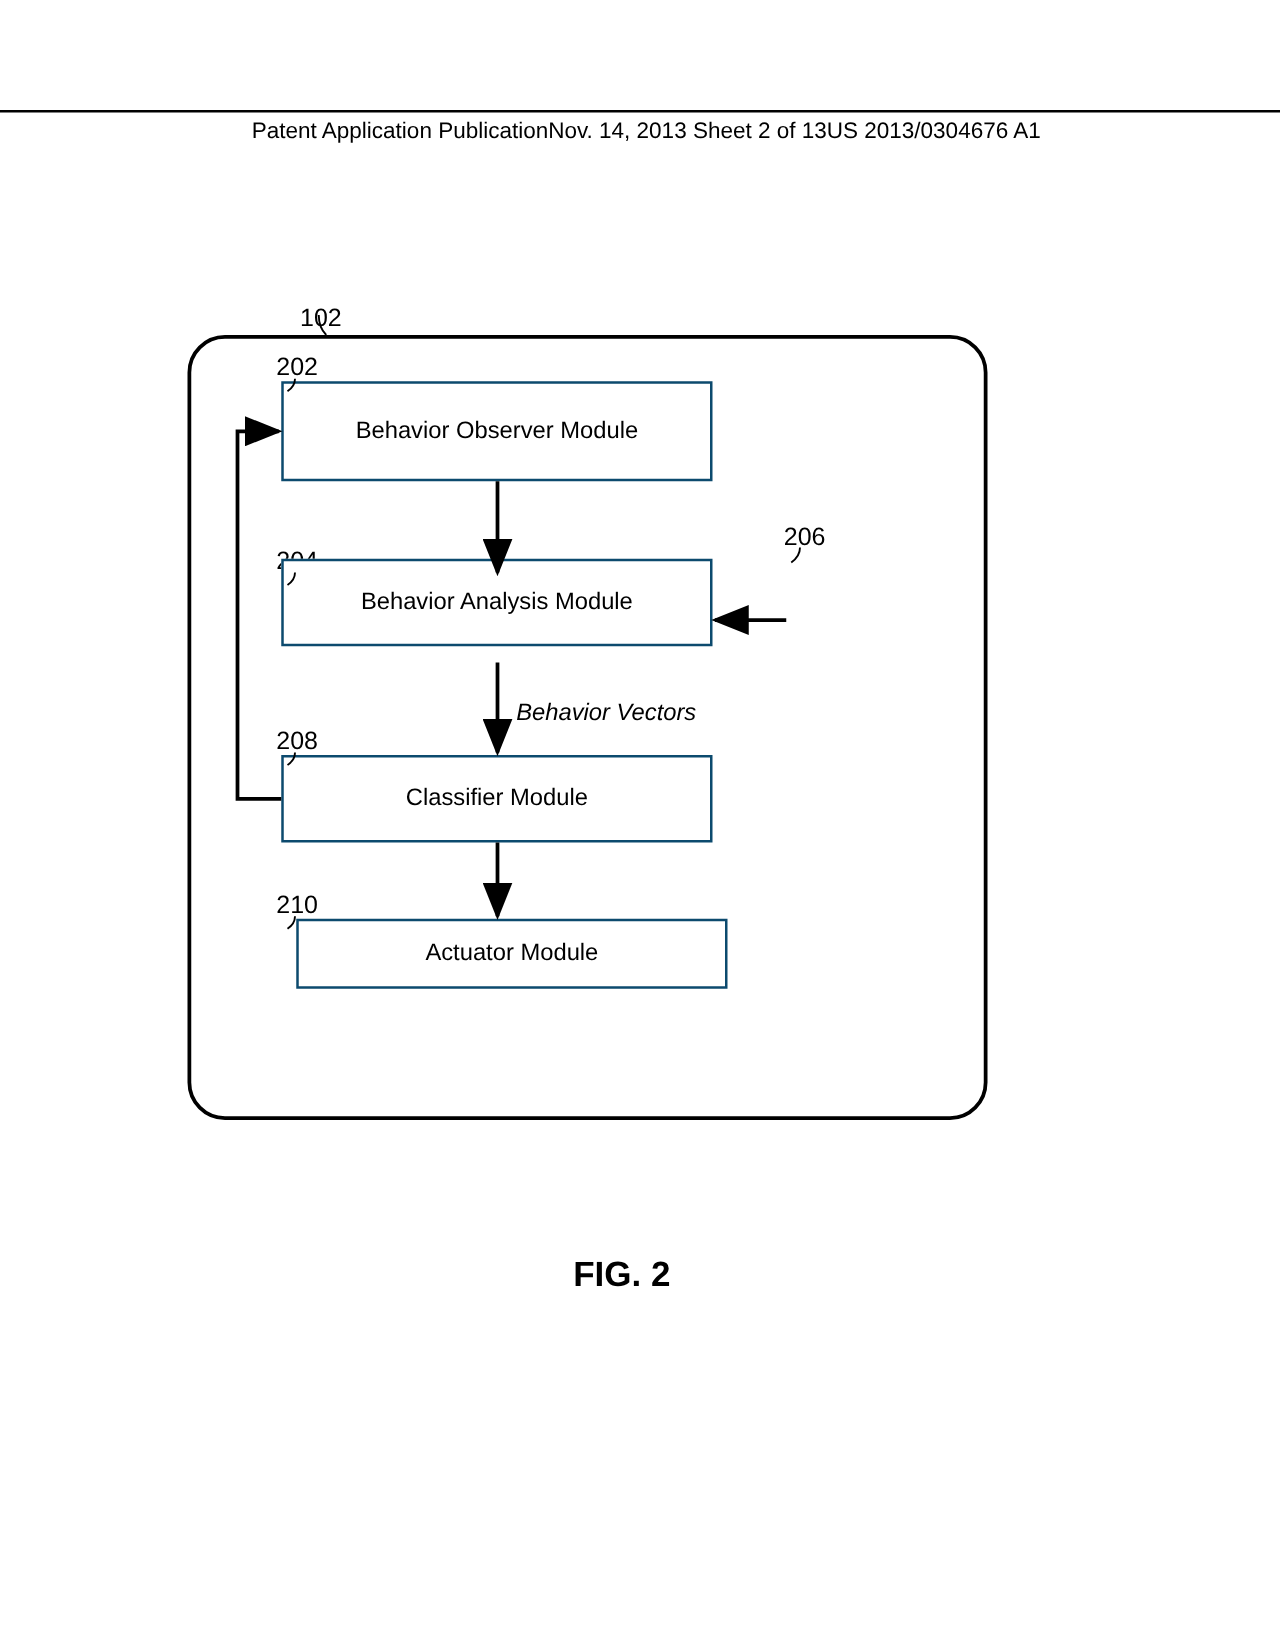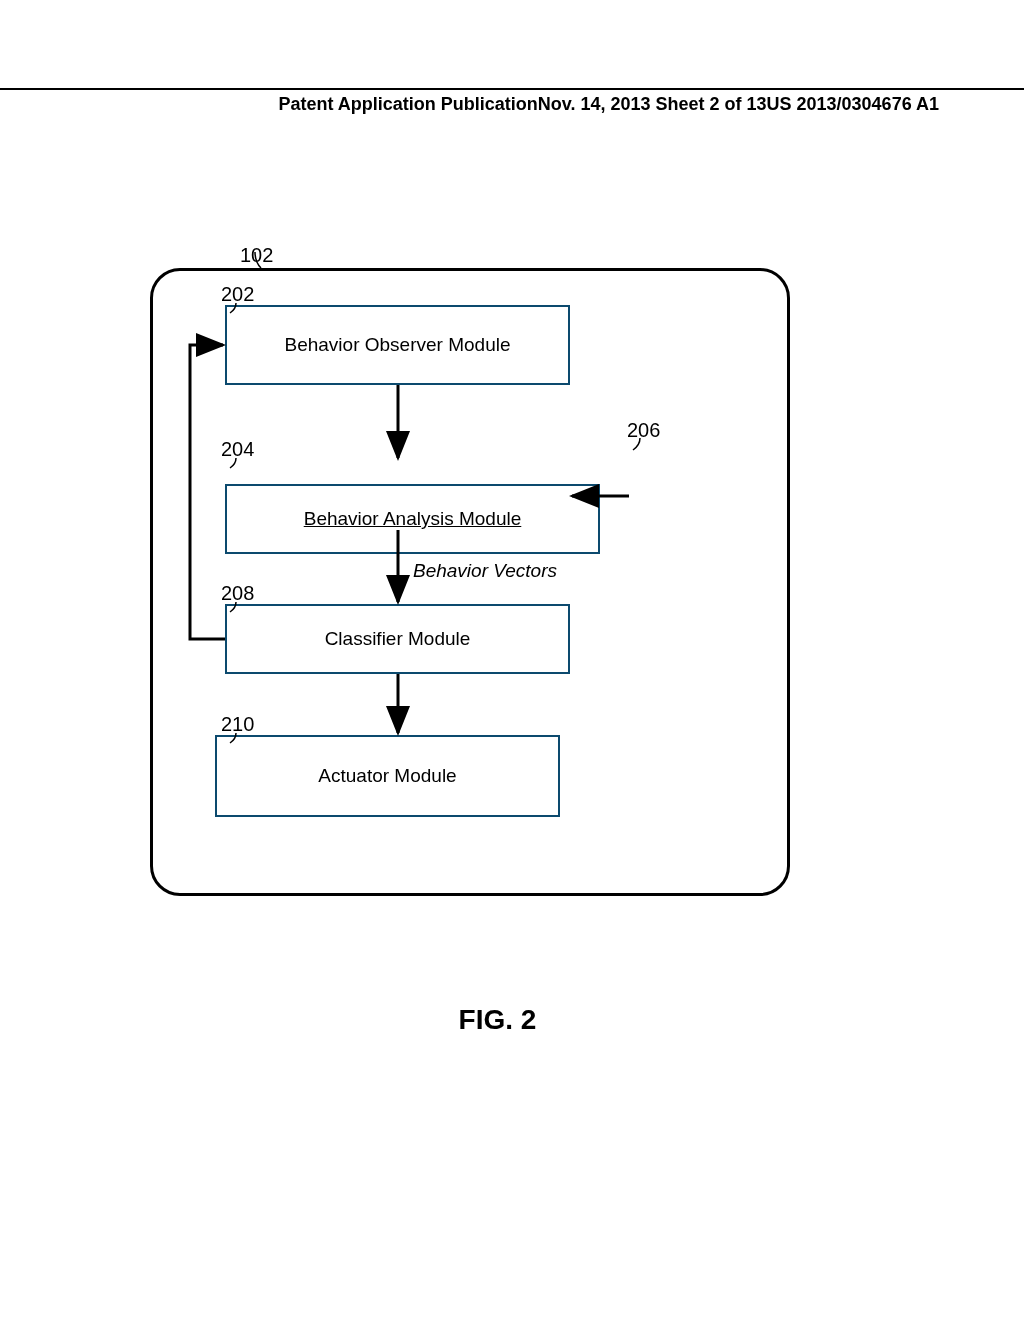--- a/index.html
+++ b/index.html
@@ -13,23 +13,23 @@
   .header {
     position: absolute;
     top: 88px;
     left: 0;
     width: 1024px;
     border-top: 2px solid #000;
     padding-top: 4px;
   }
   .header-row {
     display: flex;
-    justify-content: flex-end;
+    justify-content: center;
     font-size: 18px;
-    font-weight: bold;
+    font-weight: normal;
     padding: 0 85px 0 95px;
   }
   .diagram-area {
     position: absolute;
     left: 0;
     top: 0;
     width: 1024px;
     height: 1320px;
   }
   .container-box {
@@ -94,23 +94,23 @@
   <div class="container-box"></div>
 
   <div class="ref-label" style="left:240px; top:232px;margin-top:12px;">102</div>
   <div class="ref-label" style="left:221px; top:283px;">202</div>
   <div class="ref-label" style="left:221px; top:438px;">204</div>
   <div class="ref-label" style="left:627px; top:419px;">206</div>
   <div class="ref-label" style="left:221px; top:582px;">208</div>
   <div class="ref-label" style="left:221px; top:713px;">210</div>
 
   <div class="module-box" style="left:225px; top:305px; width:345px; height:80px;">Behavior Observer Module</div>
-  <div class="module-box" style="left:225px; top:484px; width:375px; height:70px;text-decoration:underline;">Behavior Analysis Module</div>
+  <div class="module-box" style="left:225px; top:447px; width:345px; height:70px;">Behavior Analysis Module</div>
   <div class="module-box" style="left:225px; top:604px; width:345px; height:70px;">Classifier Module</div>
-  <div class="module-box" style="left:215px; top:735px; width:345px; height:82px;">Actuator Module</div>
+  <div class="module-box" style="left:237px; top:735px; width:345px; height:56px;">Actuator Module</div>
 
   <div class="edge-label" style="left:413px; top:560px;">Behavior Vectors</div>
 
   <svg class="arrows">
     <defs>
       <marker id="arrowhead" markerWidth="10" markerHeight="8" refX="9" refY="4" orient="auto">
         <polygon points="0 0, 10 4, 0 8" fill="#000"></polygon>
       </marker>
     </defs>
 

